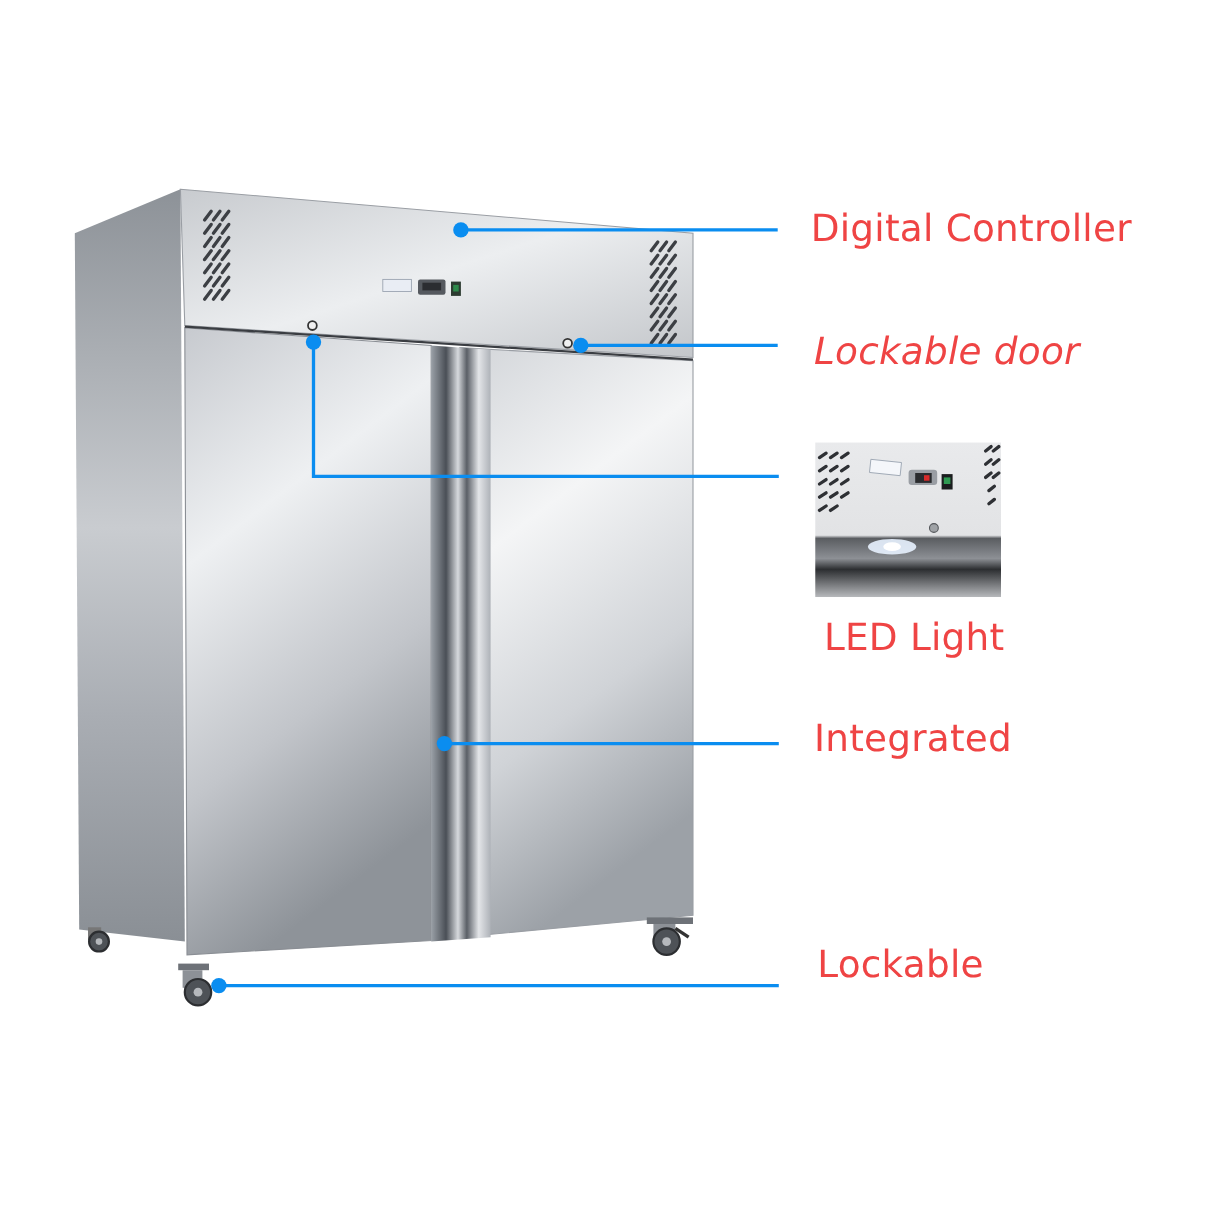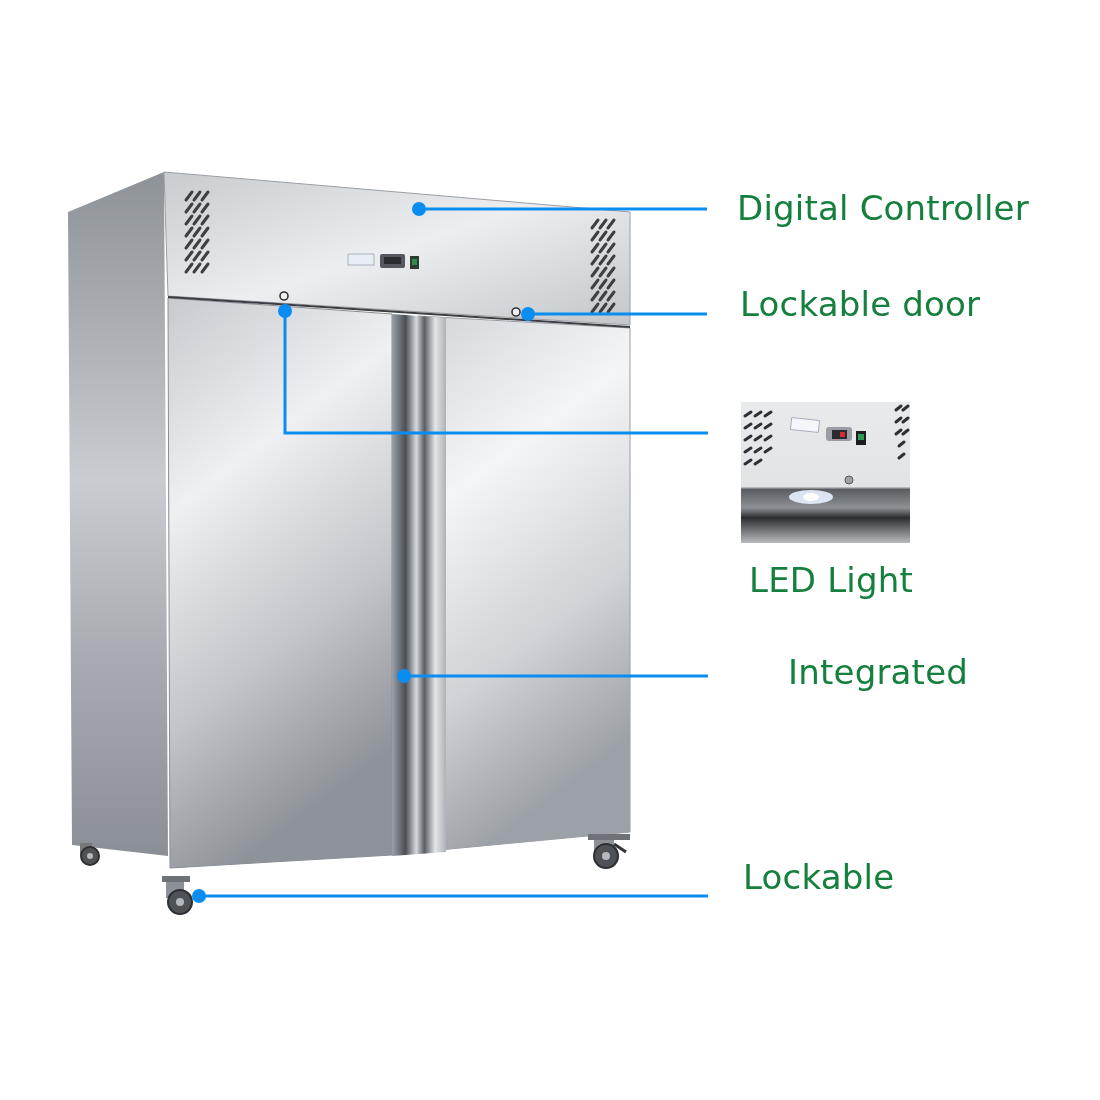--- a/index.html
+++ b/index.html
@@ -1,19 +1,19 @@
 <!DOCTYPE html>
 <html><head>
 <meta charset="utf-8">
 <style>
   html, body { margin: 0; padding: 0; background: #ffffff; }
   body { width: 1100px; height: 1100px; position: relative; overflow: hidden;
          font-family: "DejaVu Sans", "Liberation Sans", sans-serif; }
   .stage { position: absolute; left: 0; top: 0; width: 1100px; height: 1100px; }
-  .label { position: absolute; color: #15803d; font-size: 34px; line-height: 40px;
+  .label { position: absolute; color: #ef4444; font-size: 34px; line-height: 40px;
            font-family: "DejaVu Sans", sans-serif; letter-spacing: 0.2px; white-space: nowrap; }
   .label .l2 { display: block; }
   .inset { position: absolute; left: 741px; top: 402px; width: 169px; height: 141px; overflow: hidden; }
 </style>
 </head>
 <body>
 
 <div class="stage">
 
   <svg width="1100" height="1100" viewBox="0 0 1100 1100" style="position:absolute;left:0;top:0">
@@ -199,21 +199,21 @@
       <rect x="99" y="30" width="5" height="5" fill="#d92b2b"></rect>
       <rect x="115" y="29" width="10" height="14" fill="#1b1d1f"></rect>
       <rect x="117" y="32" width="6" height="6" fill="#2f9a52"></rect>
       <circle cx="108" cy="78" r="4" fill="#9fa2a6" stroke="#55585c" stroke-width="1"></circle>
       <ellipse cx="70" cy="95" rx="22" ry="7" fill="#e8f2ff" opacity="0.9"></ellipse>
       <ellipse cx="70" cy="95" rx="8" ry="4" fill="#ffffff"></ellipse>
     </svg>
   </div>
 
   <div class="label" style="left:737px; top:188px;">Digital Controller</div>
-  <div class="label" style="left:740px; top:284px;">Lockable door</div>
+  <div class="label" style="left:740px; top:300px;font-style:italic;">Lockable door</div>
   <div class="label" style="left:749px; top:560px;">LED Light</div>
-  <div class="label" style="left:740px; top:652px;margin-left:48px;">
+  <div class="label" style="left:740px; top:652px;">
     <span class="l2">Integrated</span>
   </div>
   <div class="label" style="left:743px; top:857px;">
     <span class="l2">Lockable</span>
   </div>
 </div>
 
 </body></html>

